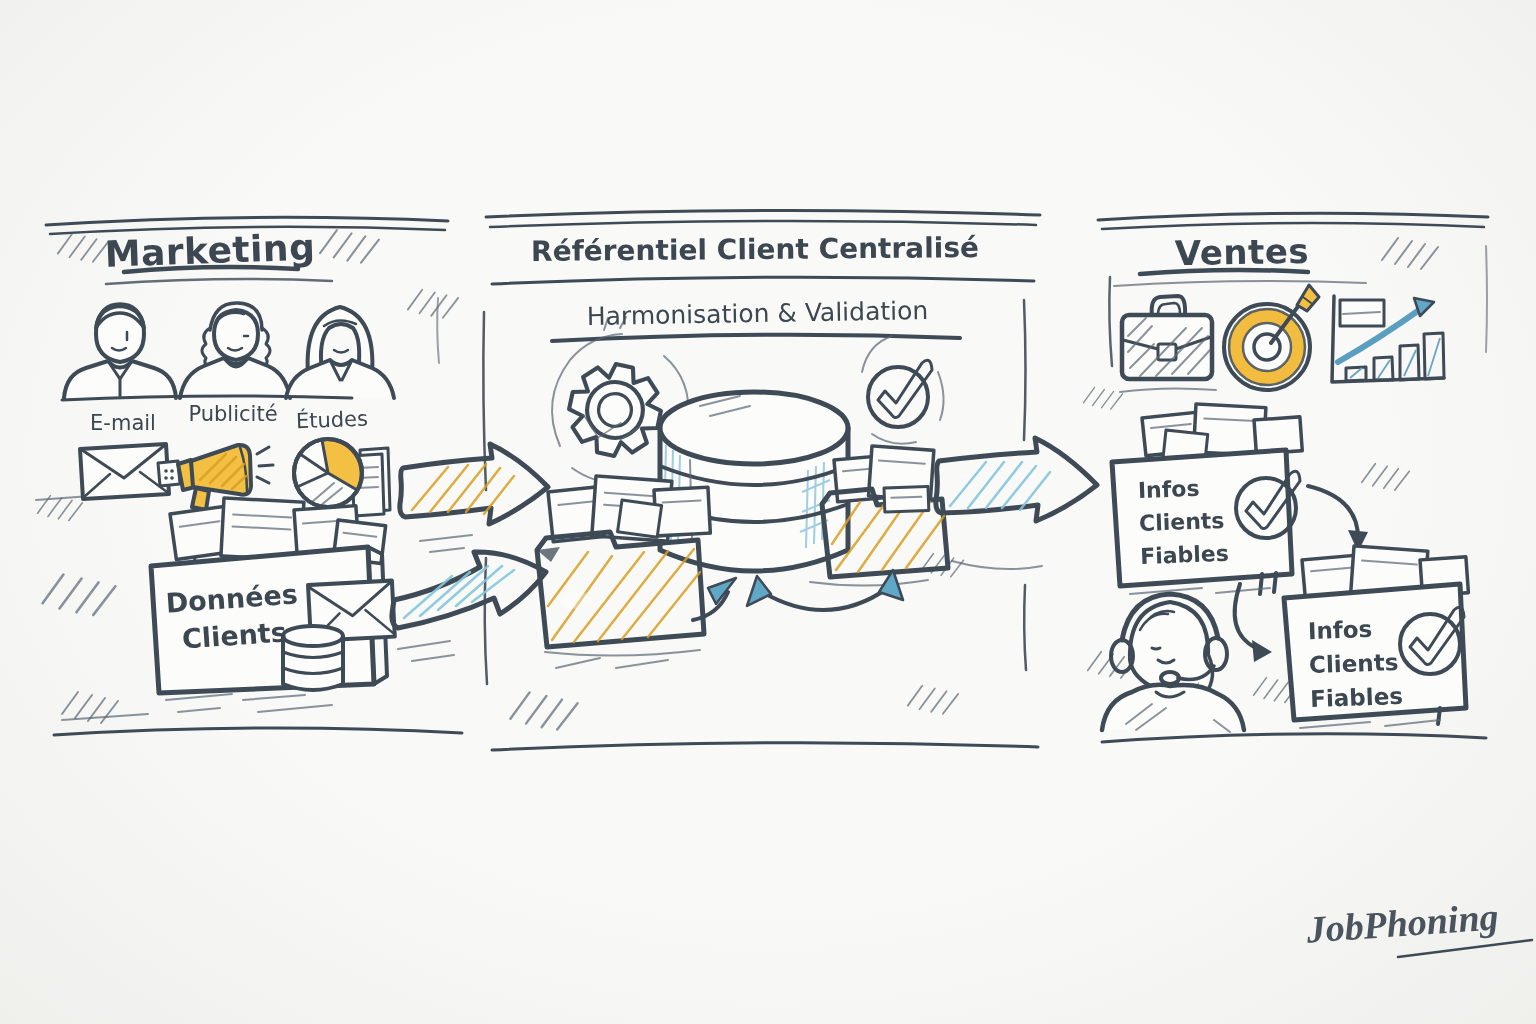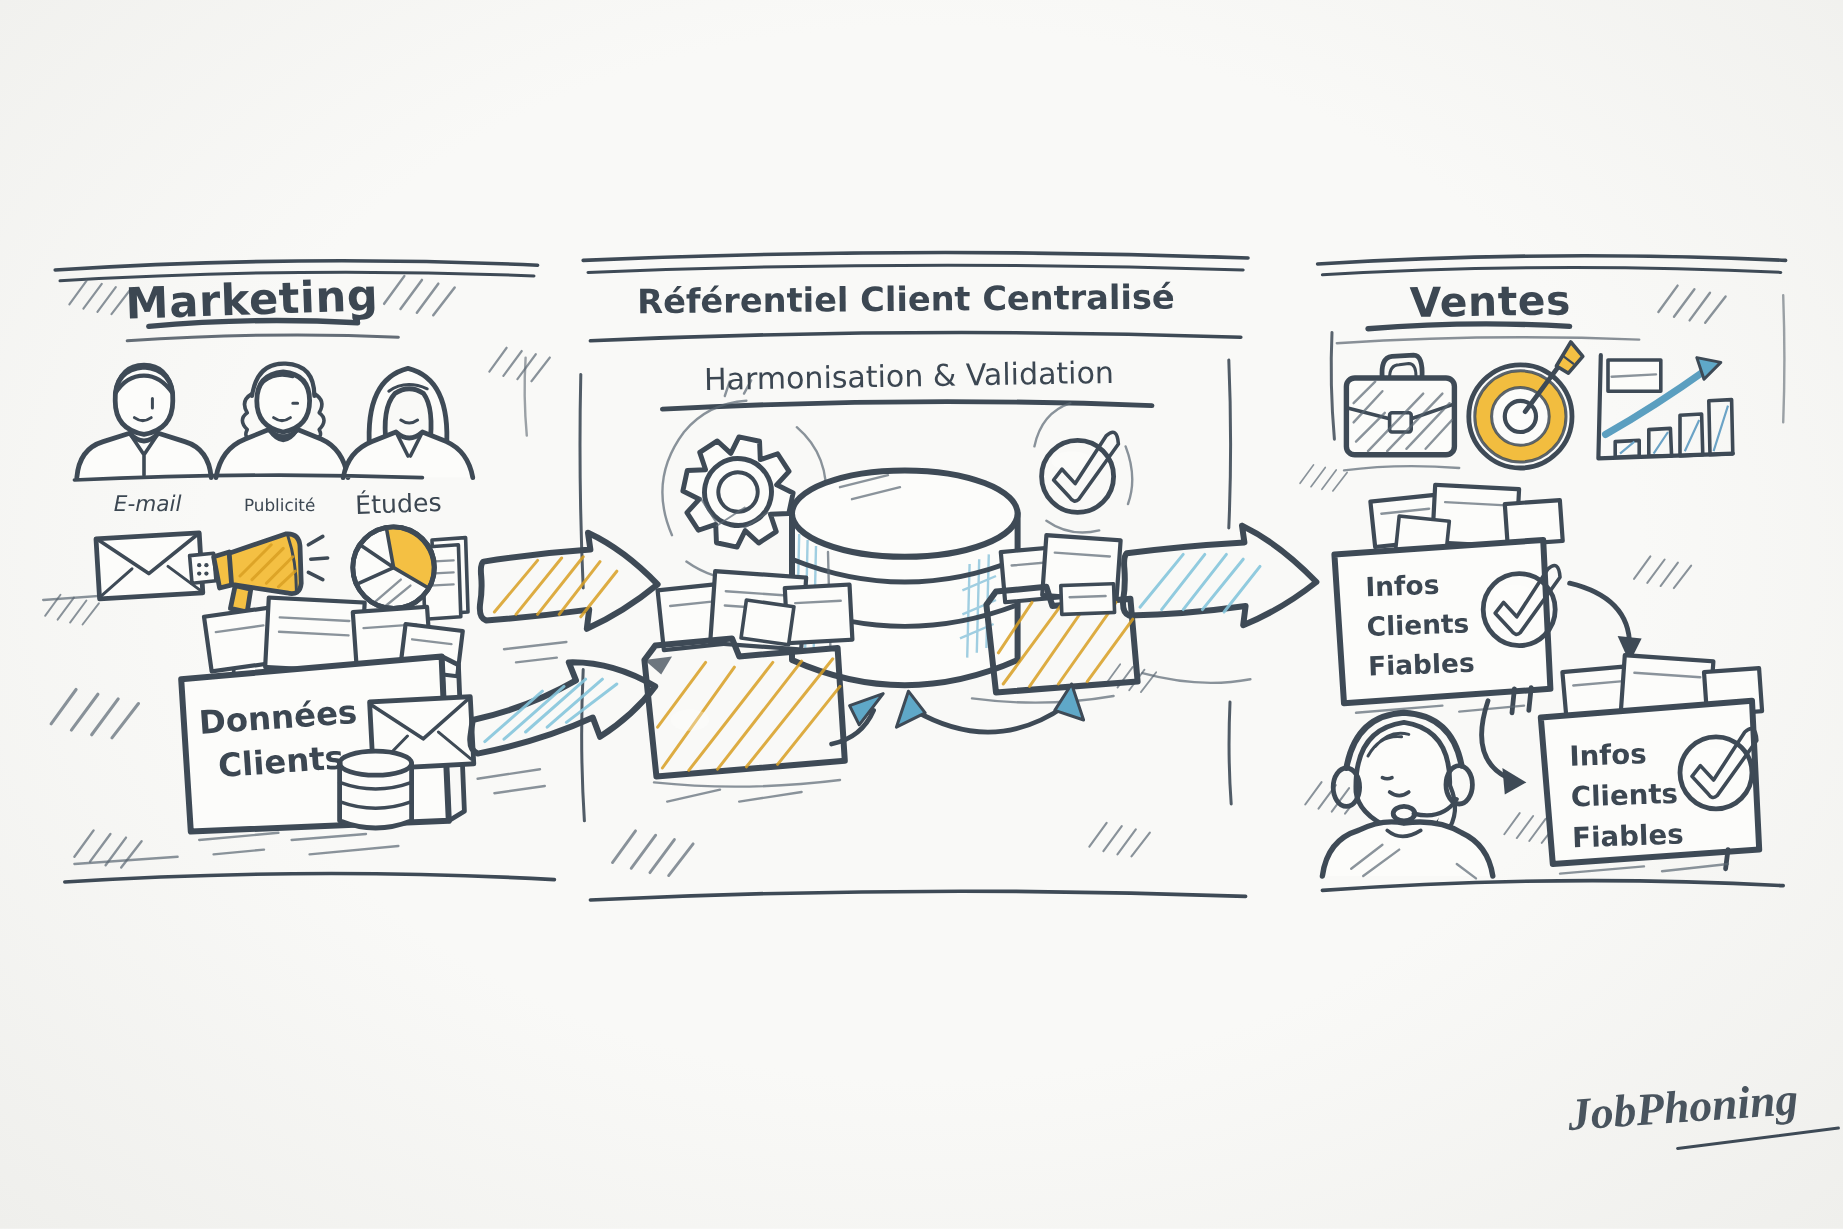--- a/index.html
+++ b/index.html
@@ -372,22 +372,22 @@
     <path class="ink w45 paper" d="M-4 134 Q0 104 26 96 Q46 86 64 90 Q92 86 112 98 Q134 108 138 134"></path>
     <path class="ink w3" d="M50 96 Q62 106 78 96"></path>
     <path class="thin" opacity=".6" d="M20 128 L46 108 M30 134 L60 112 M108 124 L124 136"></path>
   </g>
 
   <path class="ink w25" d="M1398 957 Q1470 948 1532 940"></path>
 </svg>
 
 <div class="t c" style="left:100px;top:230px;width:220px;font-size:36px;font-weight:bold;transform:rotate(-2deg);letter-spacing:.5px;">Marketing</div>
 
-<div class="t c" style="left:78px;top:411px;width:90px;font-size:18px;font-style:italic;">E-mail</div>
-<div class="t c" style="left:182px;top:414px;width:102px;font-size:14px;">Publicité</div>
+<div class="t c" style="left:78px;top:411px;width:90px;font-size:21px;">E-mail</div>
+<div class="t c" style="left:182px;top:402px;width:102px;font-size:21px;">Publicité</div>
 <div class="t c" style="left:286px;top:408px;width:92px;font-size:21px;transform:rotate(-2deg);">Études</div>
 
 <div class="t c" style="left:163px;top:580px;width:140px;font-size:27px;font-weight:bold;line-height:37px;transform:rotate(-4deg);">
   <div>Données</div>
   <div>Clients</div>
 </div>
 
 <div class="t c" style="left:480px;top:234px;width:550px;font-size:28px;font-weight:bold;transform:rotate(-.5deg);">Référentiel Client Centralisé</div>
 <div class="t c" style="left:545px;top:300px;width:425px;font-size:25px;transform:rotate(-1deg);">Harmonisation &amp; Validation</div>
 

